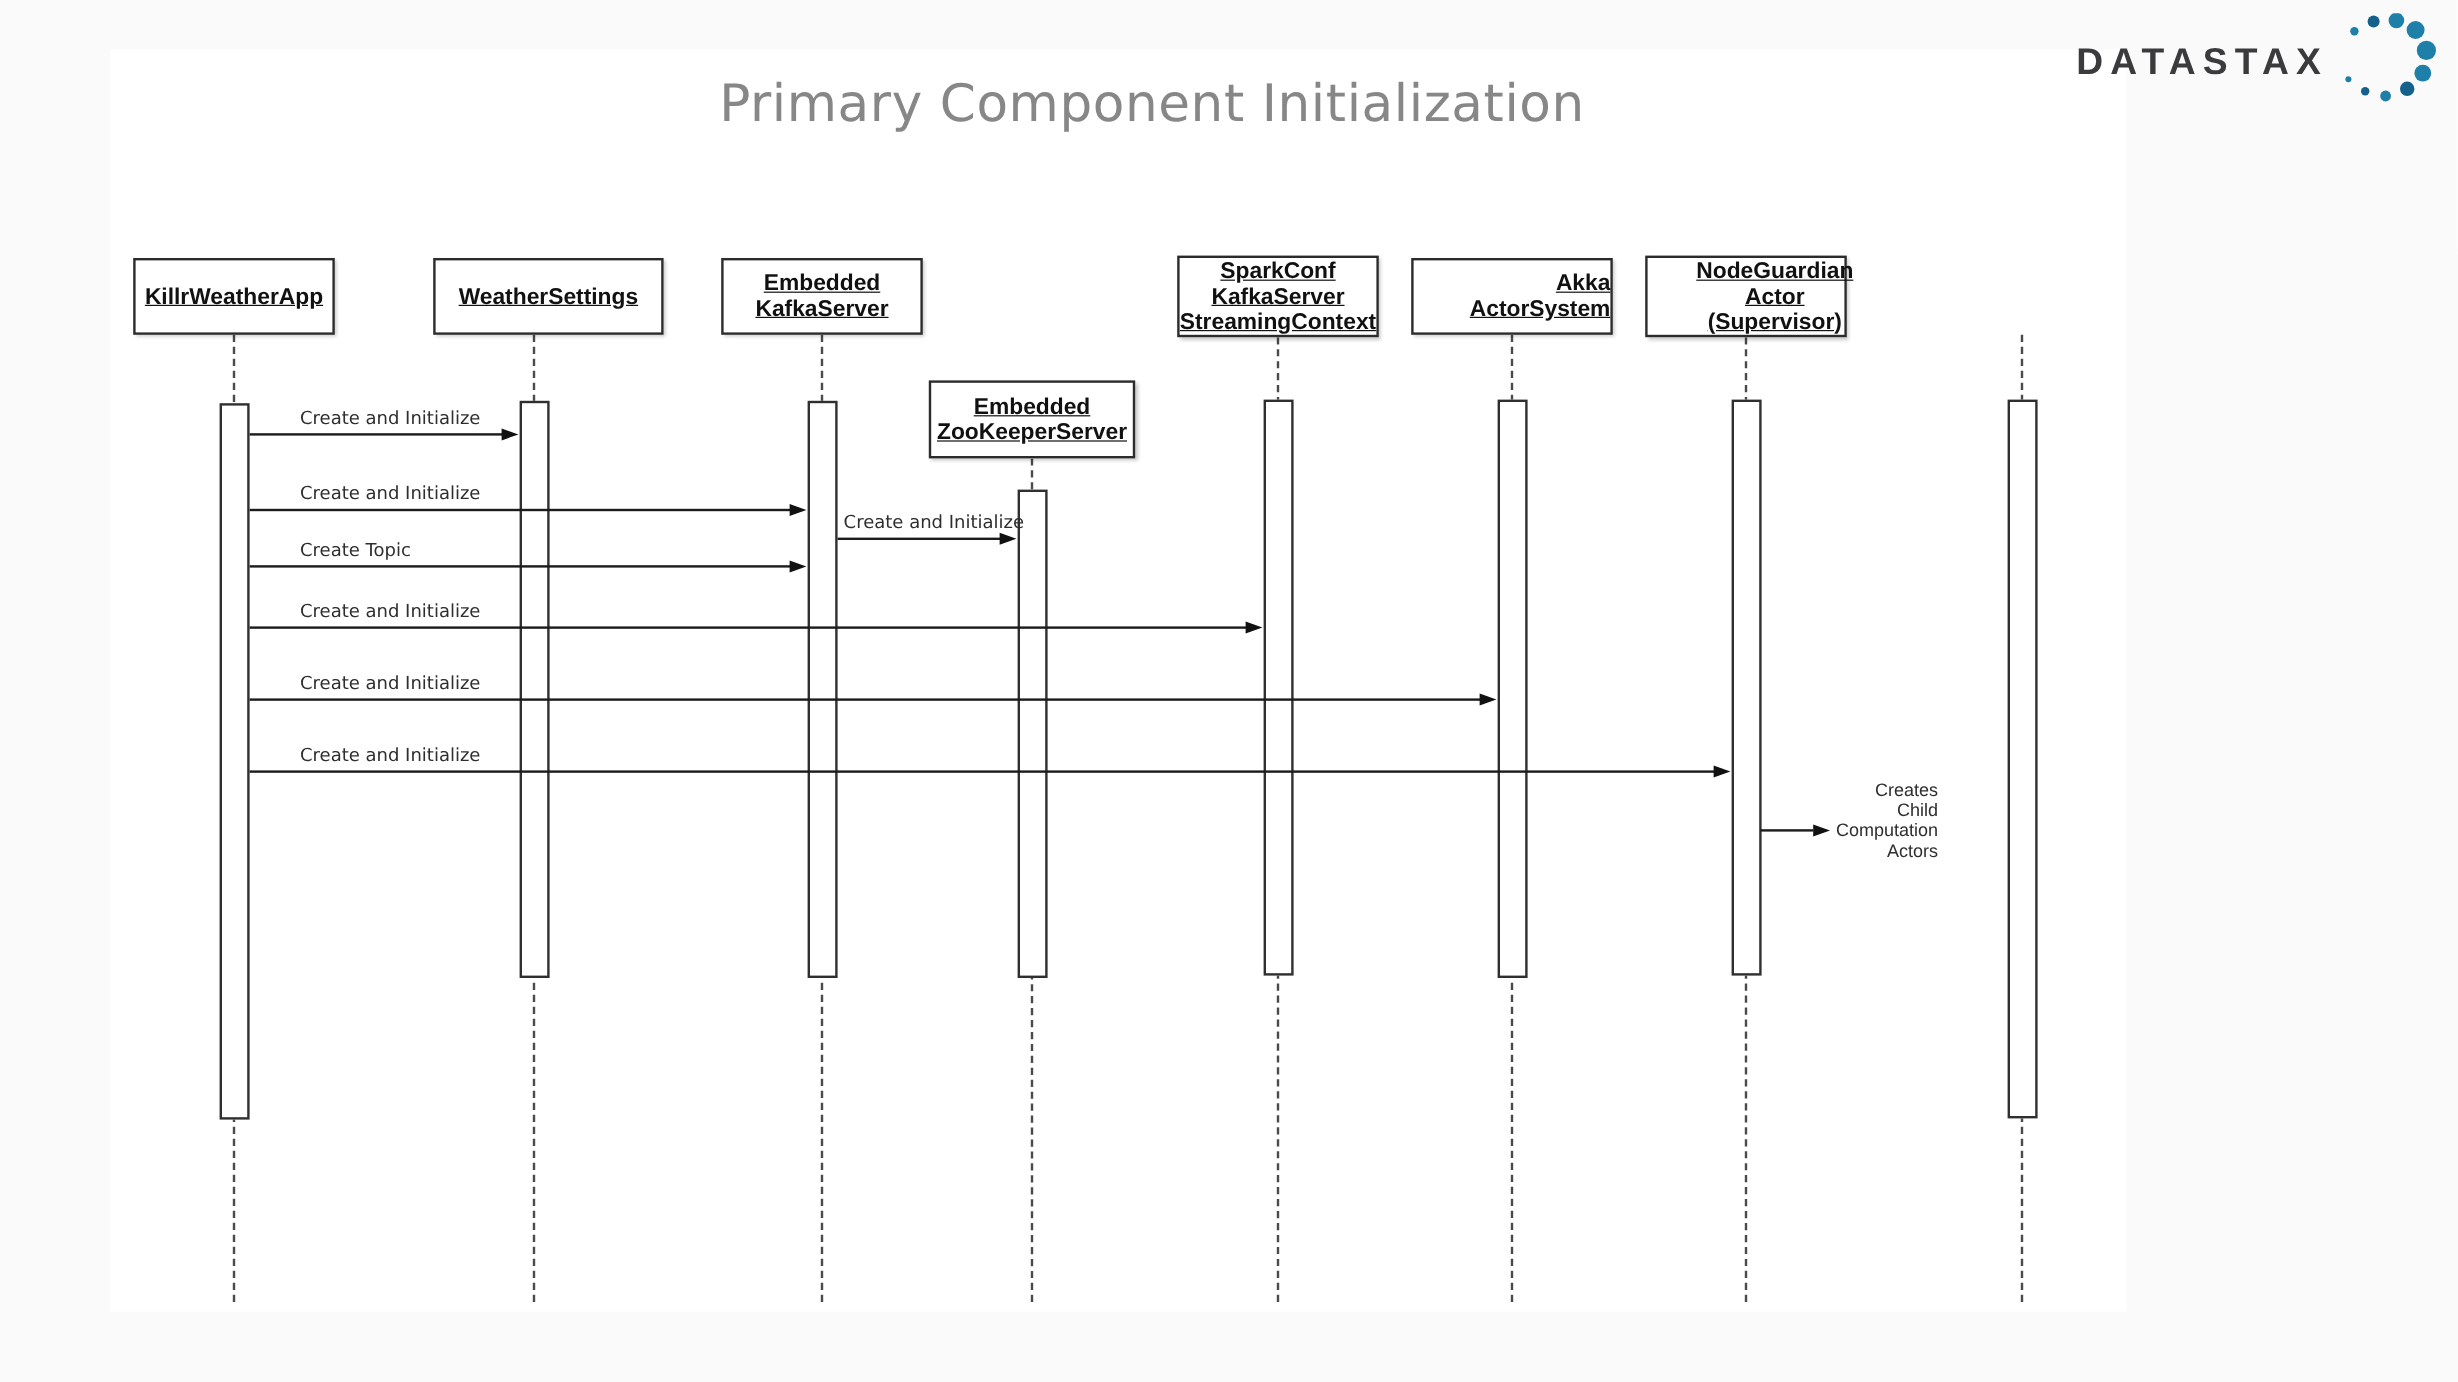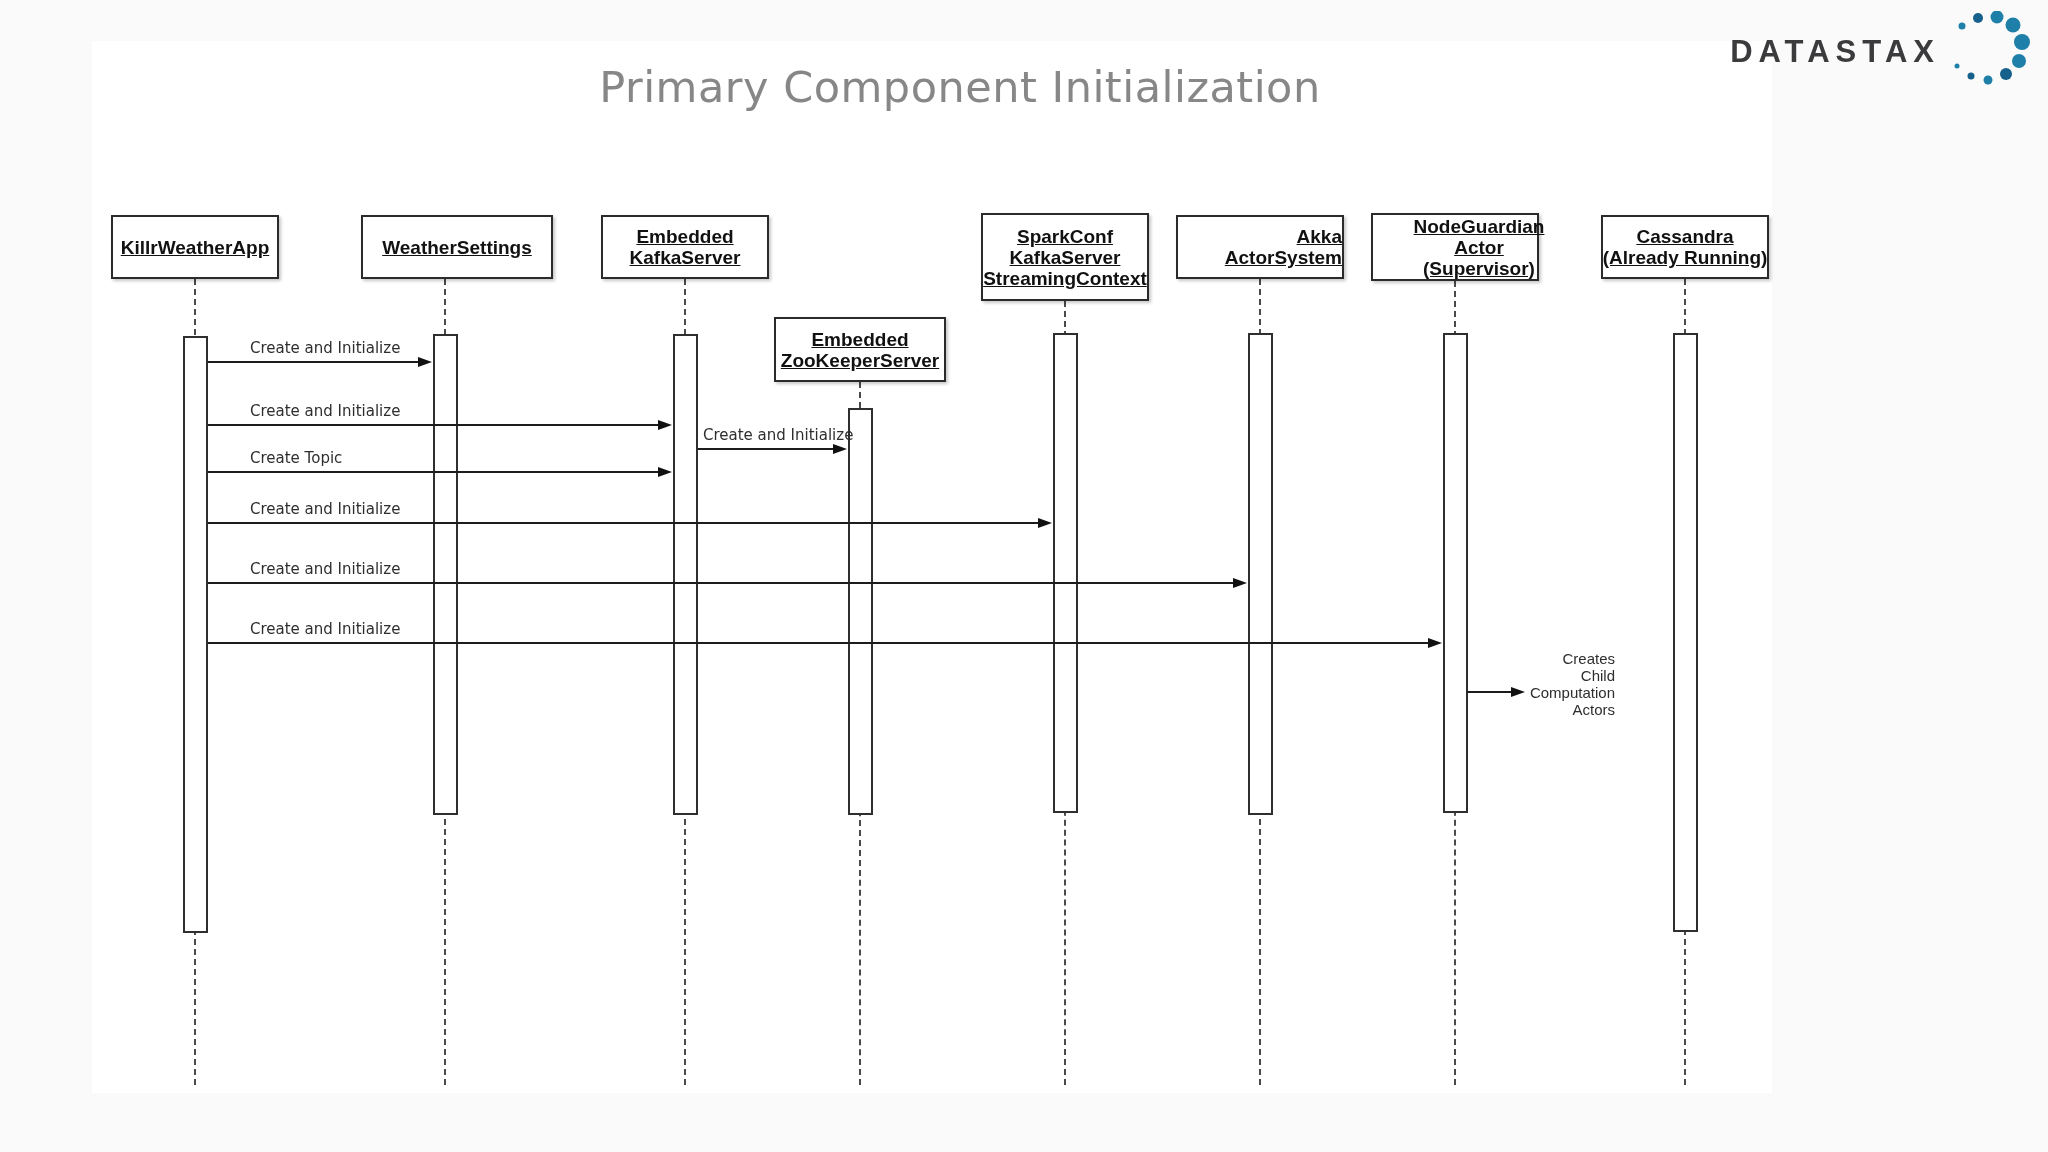--- a/index.html
+++ b/index.html
@@ -99,44 +99,40 @@
       <span>KafkaServer</span>
     </div>
     <div class="lifeline" style="left: 859px; top: 382px; height: 703px;"></div>
     <div class="actbar" style="left: 847.5px; top: 408px; height: 407px;"></div>
     <div class="pbox" style="left: 774px; top: 317px; width: 172px; height: 65px;">
       <span>Embedded</span>
       <span>ZooKeeperServer</span>
     </div>
     <div class="lifeline" style="left: 1064px; top: 281px; height: 804px;"></div>
     <div class="actbar" style="left: 1052.5px; top: 333px; height: 480px;"></div>
-    <div class="pbox" style="left: 981px; top: 213px; width: 168px; height: 88px;">
+    <div class="pbox" style="left: 981px; top: 213px; width: 168px; height: 68px;">
       <span>SparkConf</span>
       <span>KafkaServer</span>
       <span>StreamingContext</span>
     </div>
     <div class="lifeline" style="left: 1259px; top: 279px; height: 806px;"></div>
     <div class="actbar" style="left: 1247.5px; top: 333px; height: 482px;"></div>
     <div class="pbox" style="left: 1176px; top: 215px; width: 168px; height: 64px; align-items: flex-end;">
       <span>Akka</span>
       <span>ActorSystem</span>
     </div>
     <div class="lifeline" style="left: 1454px; top: 281px; height: 804px;"></div>
     <div class="actbar" style="left: 1442.5px; top: 333px; height: 480px;"></div>
     <div class="pbox" style="left: 1371px; top: 213px; width: 168px; height: 68px; padding-left: 48px;">
       <span>NodeGuardian</span>
       <span>Actor</span>
       <span>(Supervisor)</span>
     </div>
     <div class="lifeline" style="left: 1684px; top: 279px; height: 806px;"></div>
     <div class="actbar" style="left: 1672.5px; top: 333px; height: 599px;"></div>
-    <div class="pbox" style="left: 1601px; top: 215px; width: 168px; height: 64px;">
-      <span>Cassandra</span>
-      <span>(Already Running)</span>
-    </div>
     <div class="msg-line" style="left: 208px; top: 361px; width: 214px;"></div>
     <div class="msg-head" style="left: 418px; top: 357px;"></div>
     <div class="msg-label" style="left: 250px; top: 339px;">Create and Initialize</div>
     <div class="msg-line" style="left: 208px; top: 424px; width: 454px;"></div>
     <div class="msg-head" style="left: 658px; top: 420px;"></div>
     <div class="msg-label" style="left: 250px; top: 402px;">Create and Initialize</div>
     <div class="msg-line" style="left: 698px; top: 448px; width: 139px;"></div>
     <div class="msg-head" style="left: 833px; top: 444px;"></div>
     <div class="msg-label" style="left: 703px; top: 426px;">Create and Initialize</div>
     <div class="msg-line" style="left: 208px; top: 471px; width: 454px;"></div>

